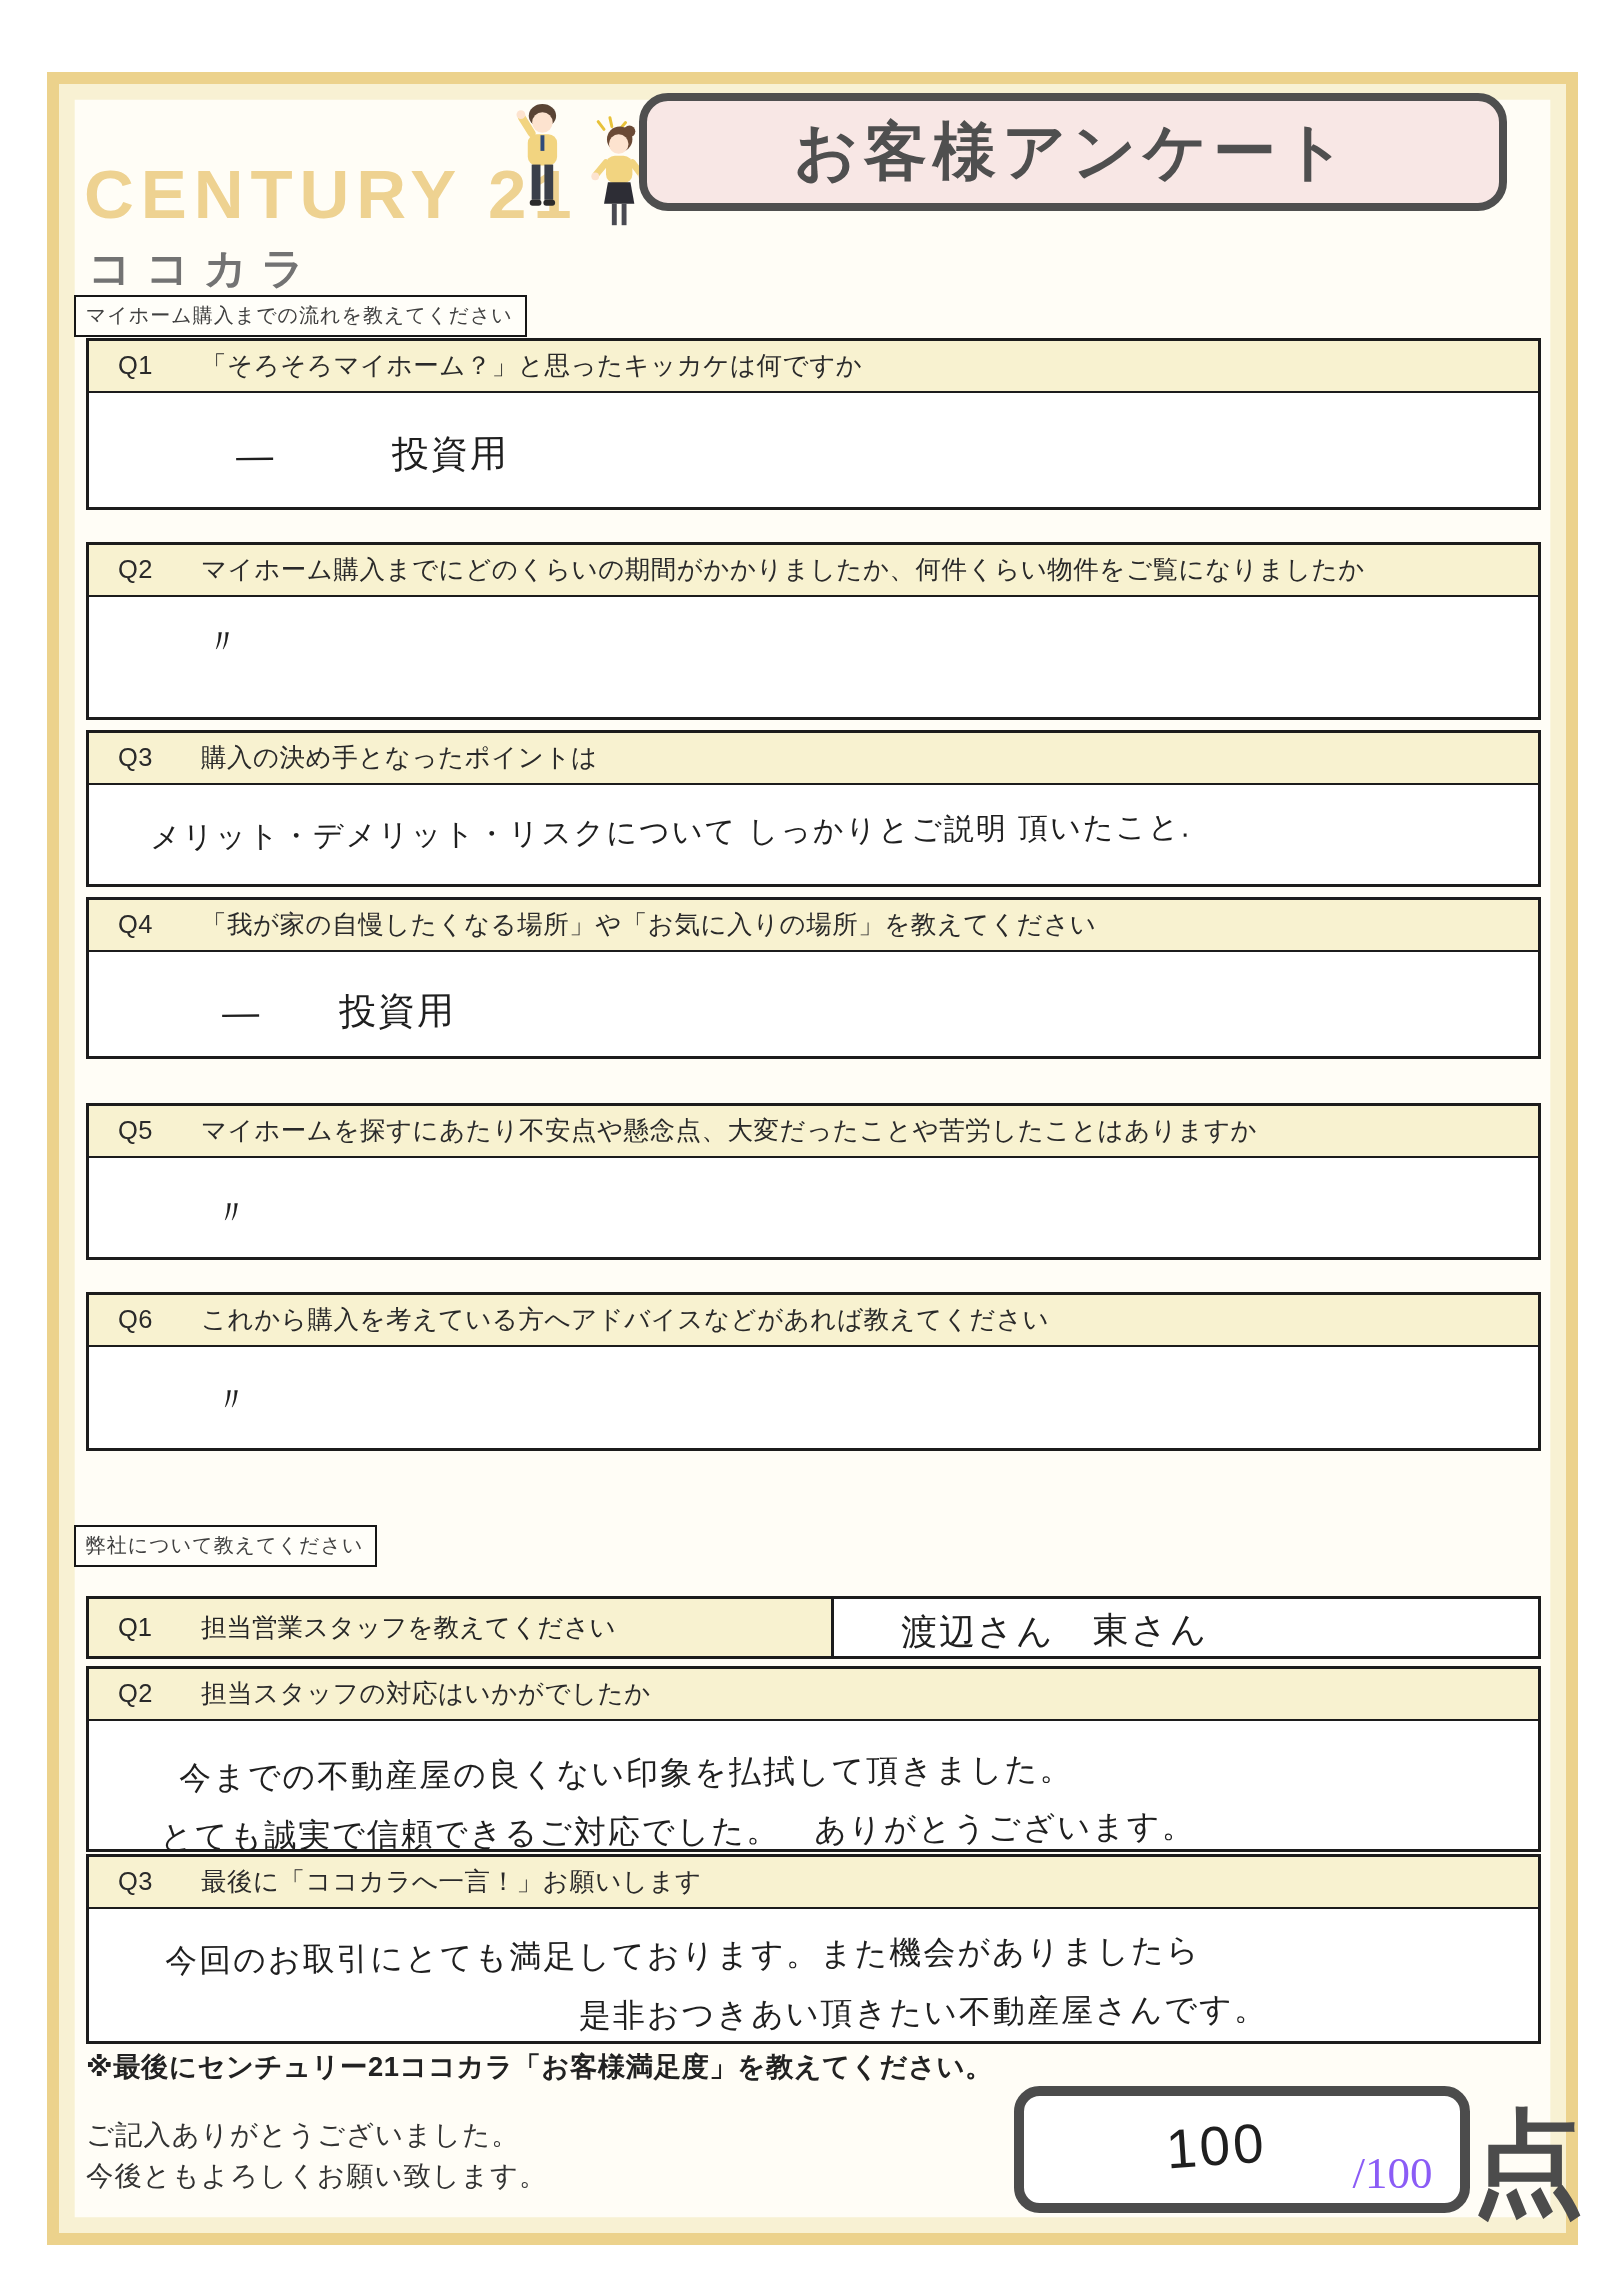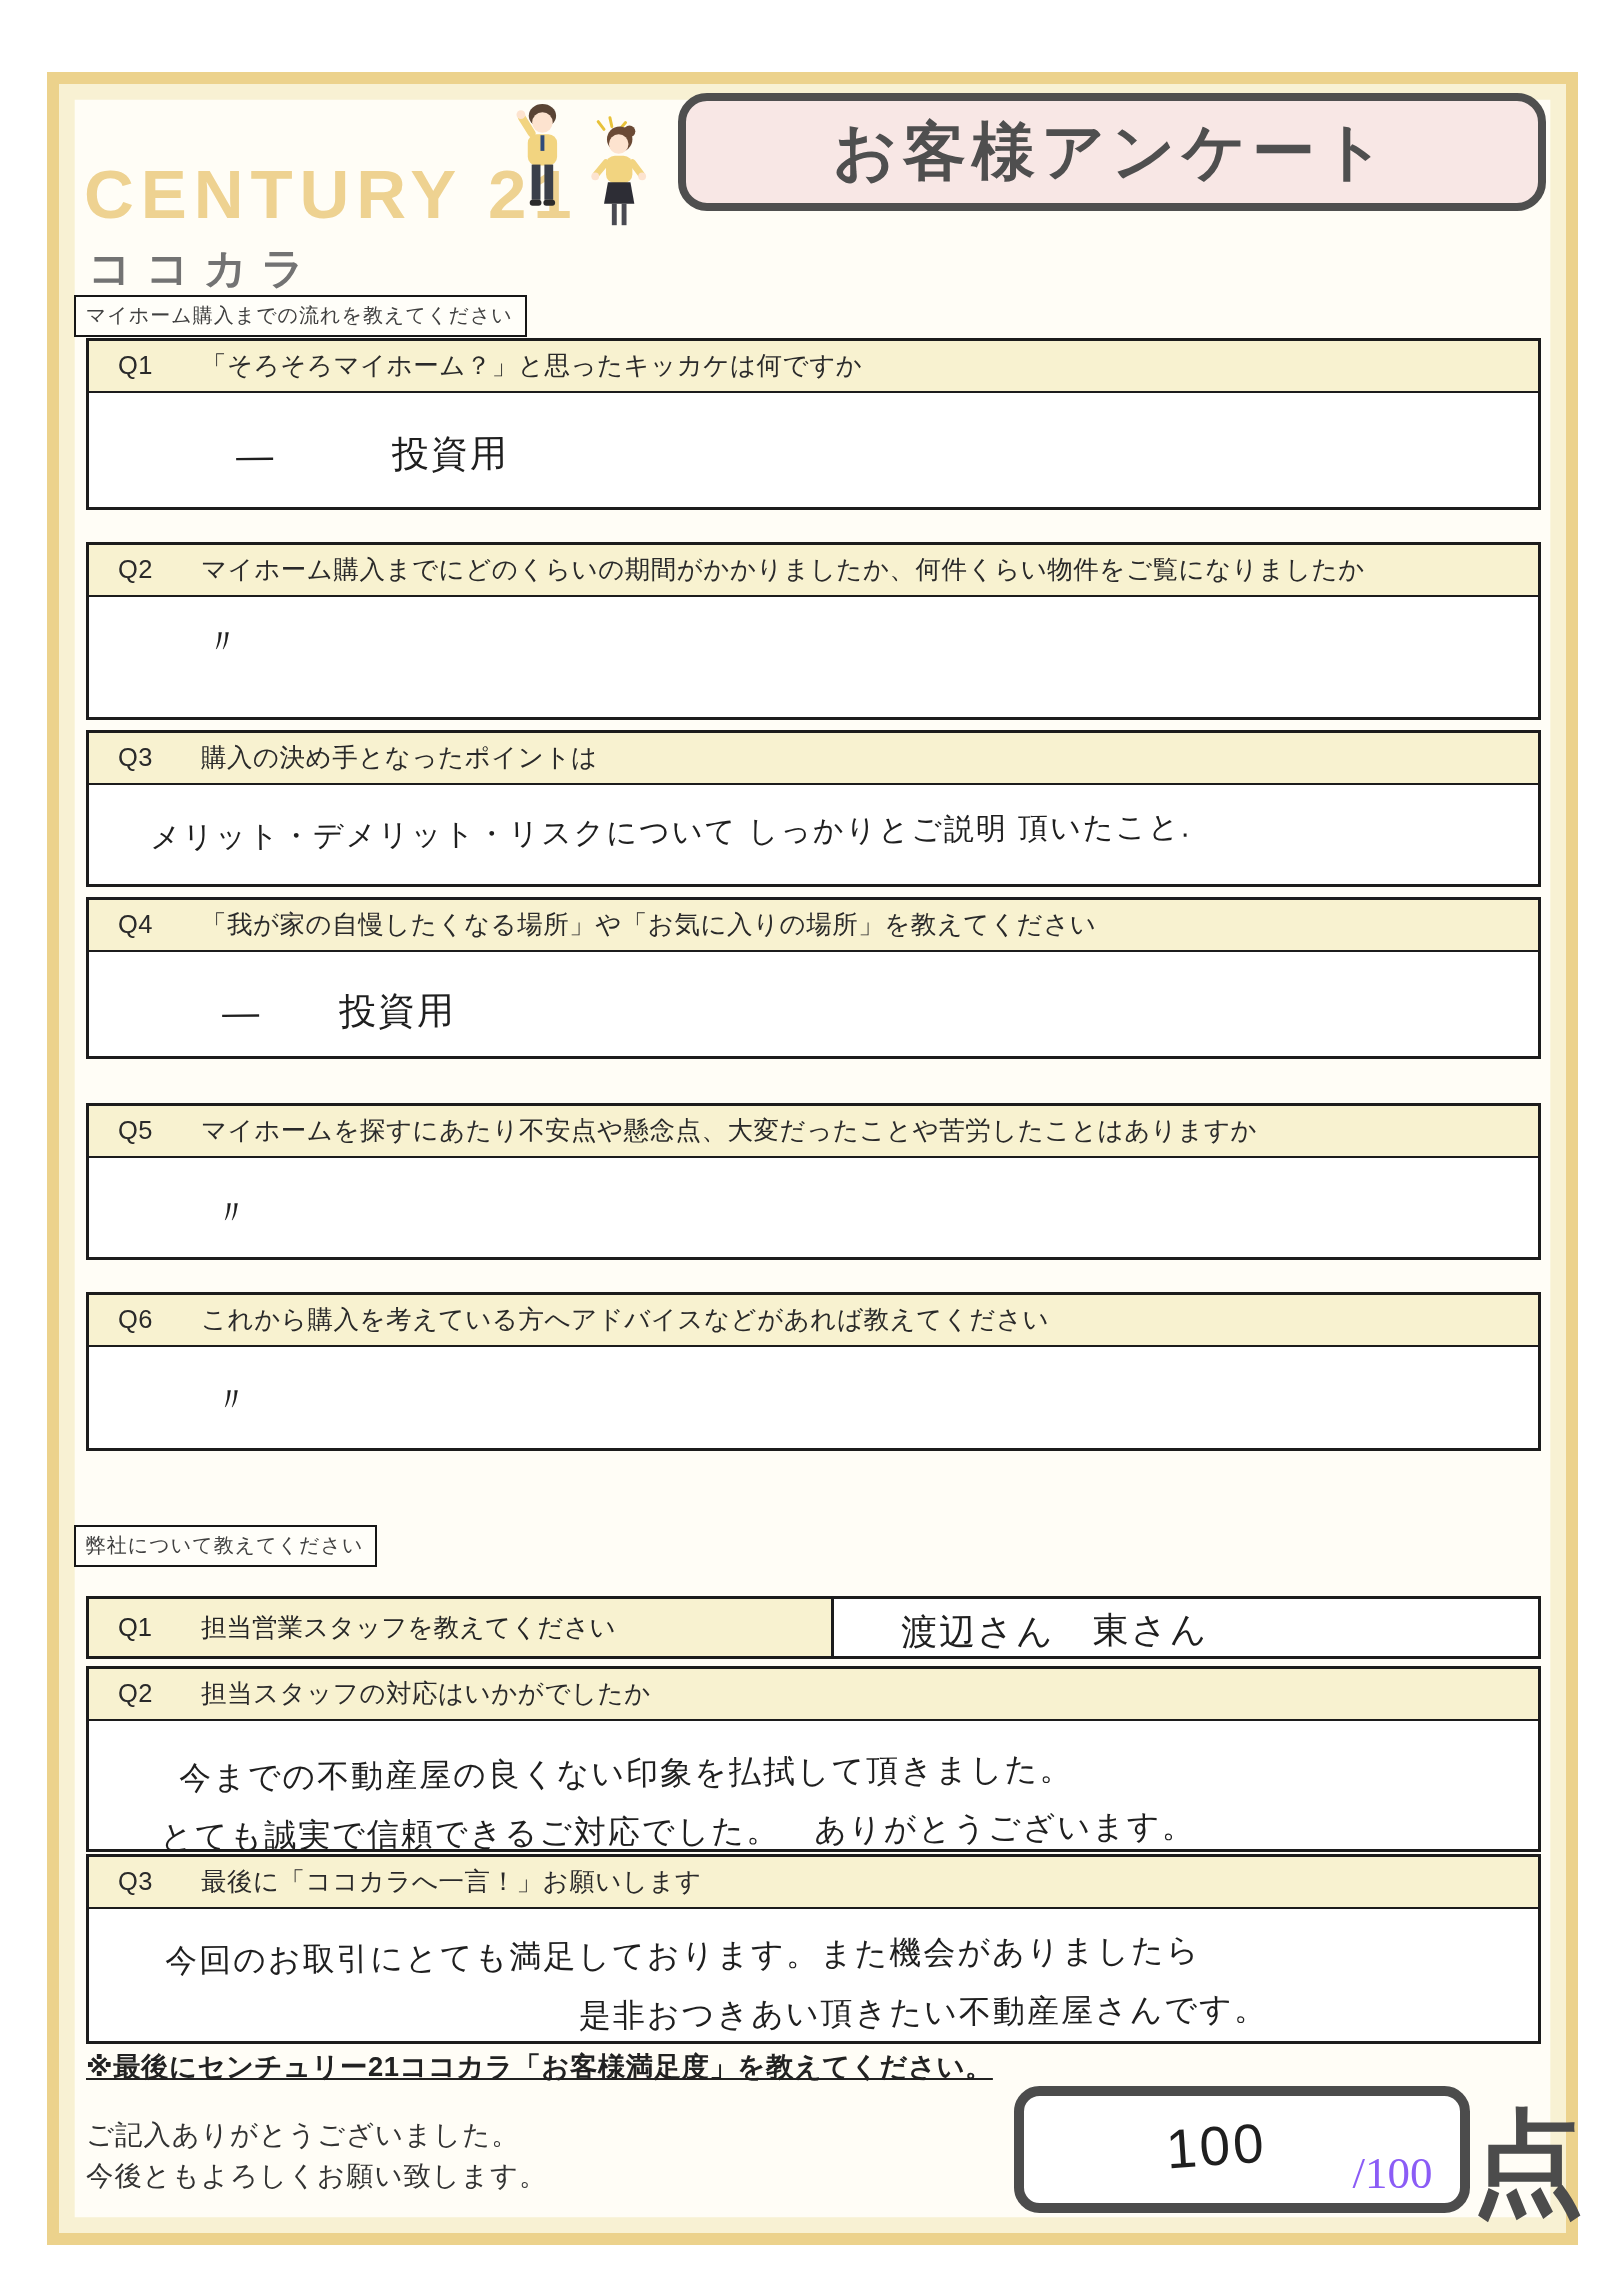--- a/index.html
+++ b/index.html
@@ -19,21 +19,21 @@
     letter-spacing:6.9px; color:#eed globals;
     color:#eed291;
   }
   .brand-sub {
     position:absolute; left:88px; top:240px; font-size:43px; font-weight:bold;
     letter-spacing:13.7px; color:#737373;
   }
   .title-box {
     position:absolute; left:639px; top:93px; width:868px; height:118px;
     background:#f8e7e5; border:8.8px solid #4f4f4f; border-radius:29px;
-    display:flex; align-items:center; justify-content:center;margin-left:39px;
+    display:flex; align-items:center; justify-content:center;
   }
   .title-box .t {
     font-size:63px; font-weight:bold; color:#4f4f4f; letter-spacing:5.9px;
   }
   .people { position:absolute; left:510px; top:102px; }
   
   .sec-title {
     position:absolute; left:74px; background:#fffef9; border:2.9px solid #161616;
     font-size:20px; color:#404040; padding:4.9px 11.8px 5.9px 9.8px; letter-spacing:1px;
     white-space:nowrap;
@@ -57,21 +57,21 @@
   
   .splitrow { position:absolute; left:86px; width:1455px; display:flex; border:3.9px solid #1c1c1c; background:#fff; }
   .splitrow .qcell {
     flex:0 0 745px; background:#f8f2d0; border-right:3.9px solid #1c1c1c;
     display:flex; align-items:center; padding-left:29px; font-size:25.5px; white-space:nowrap;
   }
   .splitrow .acell { flex:1; position:relative; background:#fff; }
   
   .note {
     position:absolute; left:86px; top:2049px; font-size:27.4px; font-weight:bold;
-    color:#222; text-decoration:underline; letter-spacing:0.5px; white-space:nowrap;
+    color:#222; letter-spacing:0.5px; white-space:nowrap;
   }
   .thanks { position:absolute; left:86px; font-size:27.4px; color:#333; letter-spacing:1px; white-space:nowrap; }
   .scorebox {
     position:absolute; left:1014px; top:2086px; width:456px; height:127px;
     background:#fff; border:10.8px solid #4c4c4c; border-radius:25.5px;
   }
   .score-hw {
     position:absolute; left:142px; top:17.6px; font-size:55px; color:#1f1f1f;
     transform:rotate(-4deg); letter-spacing:2.9px;
   }

